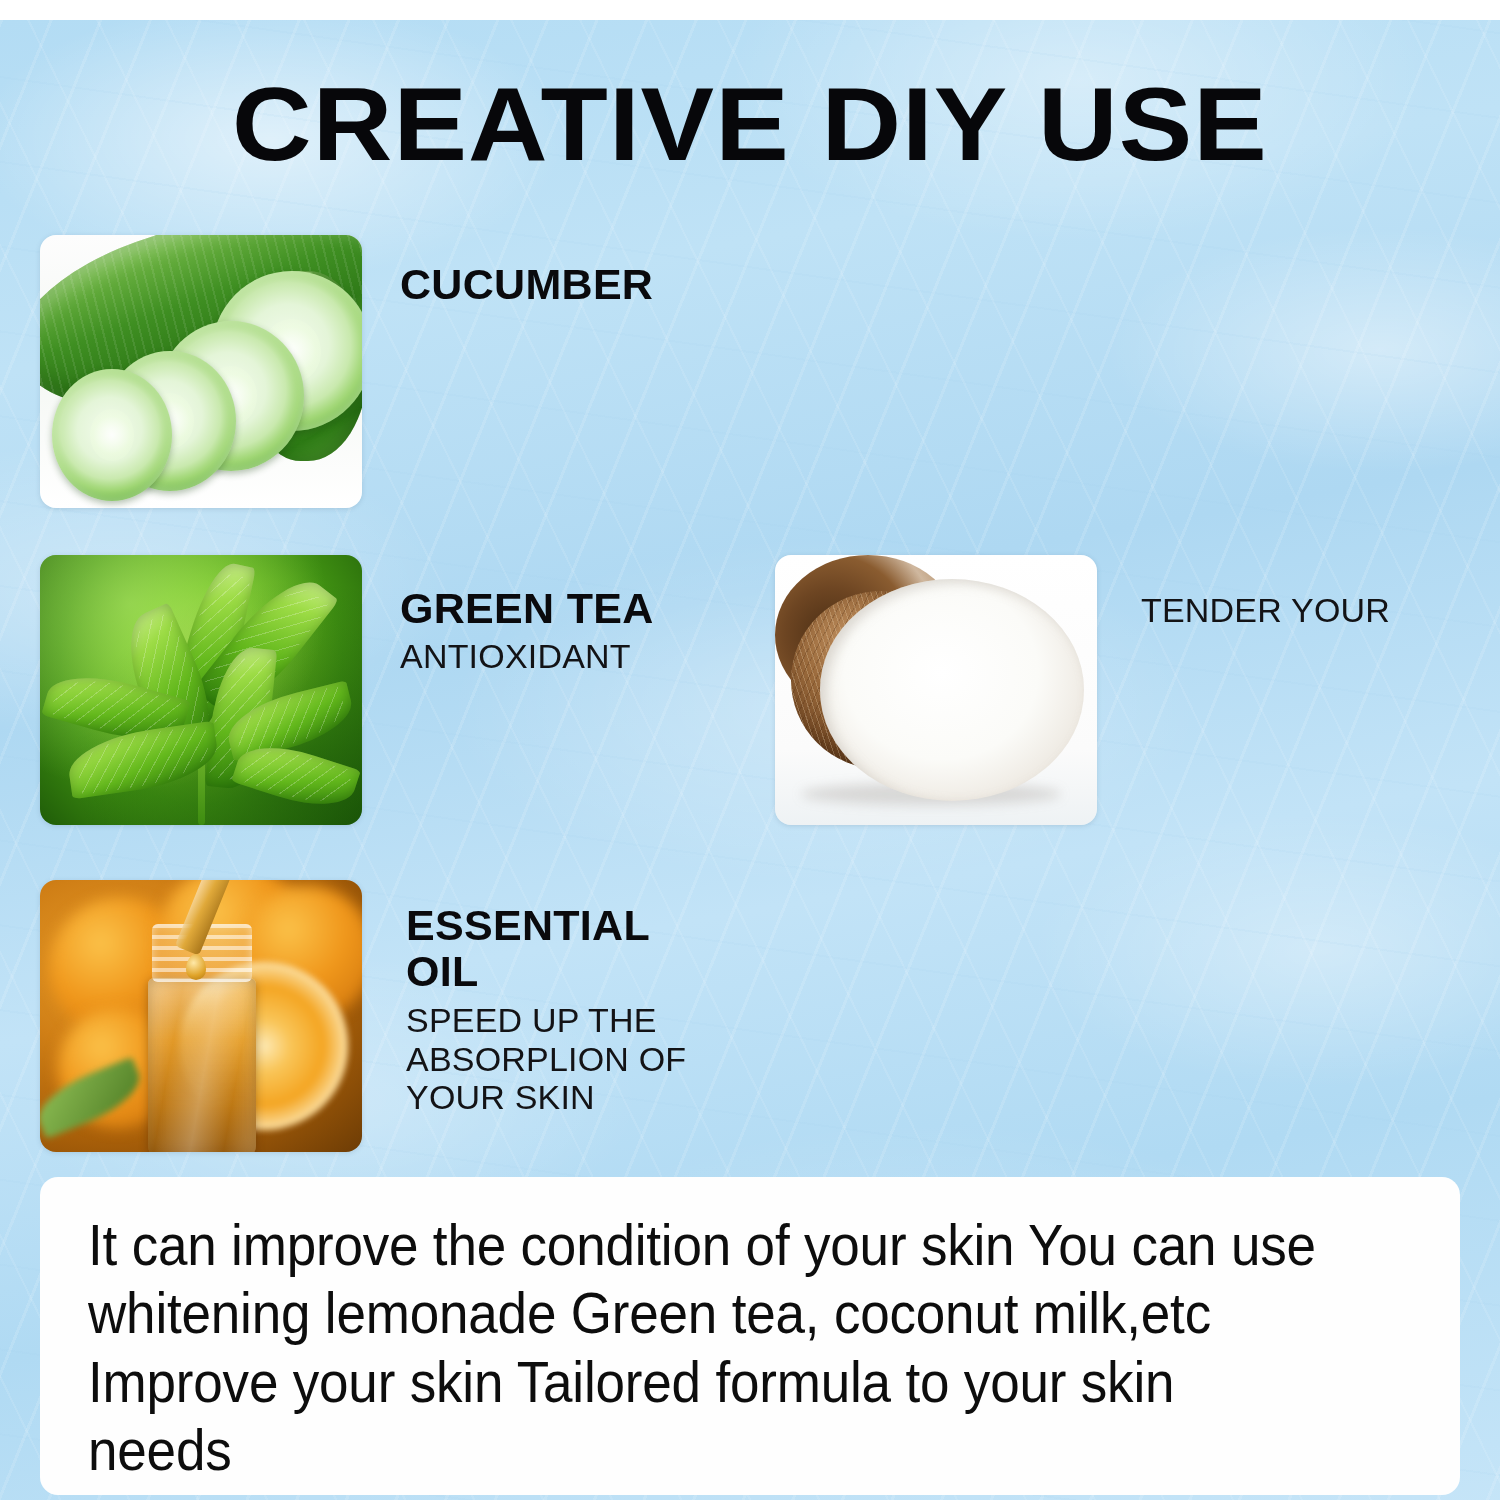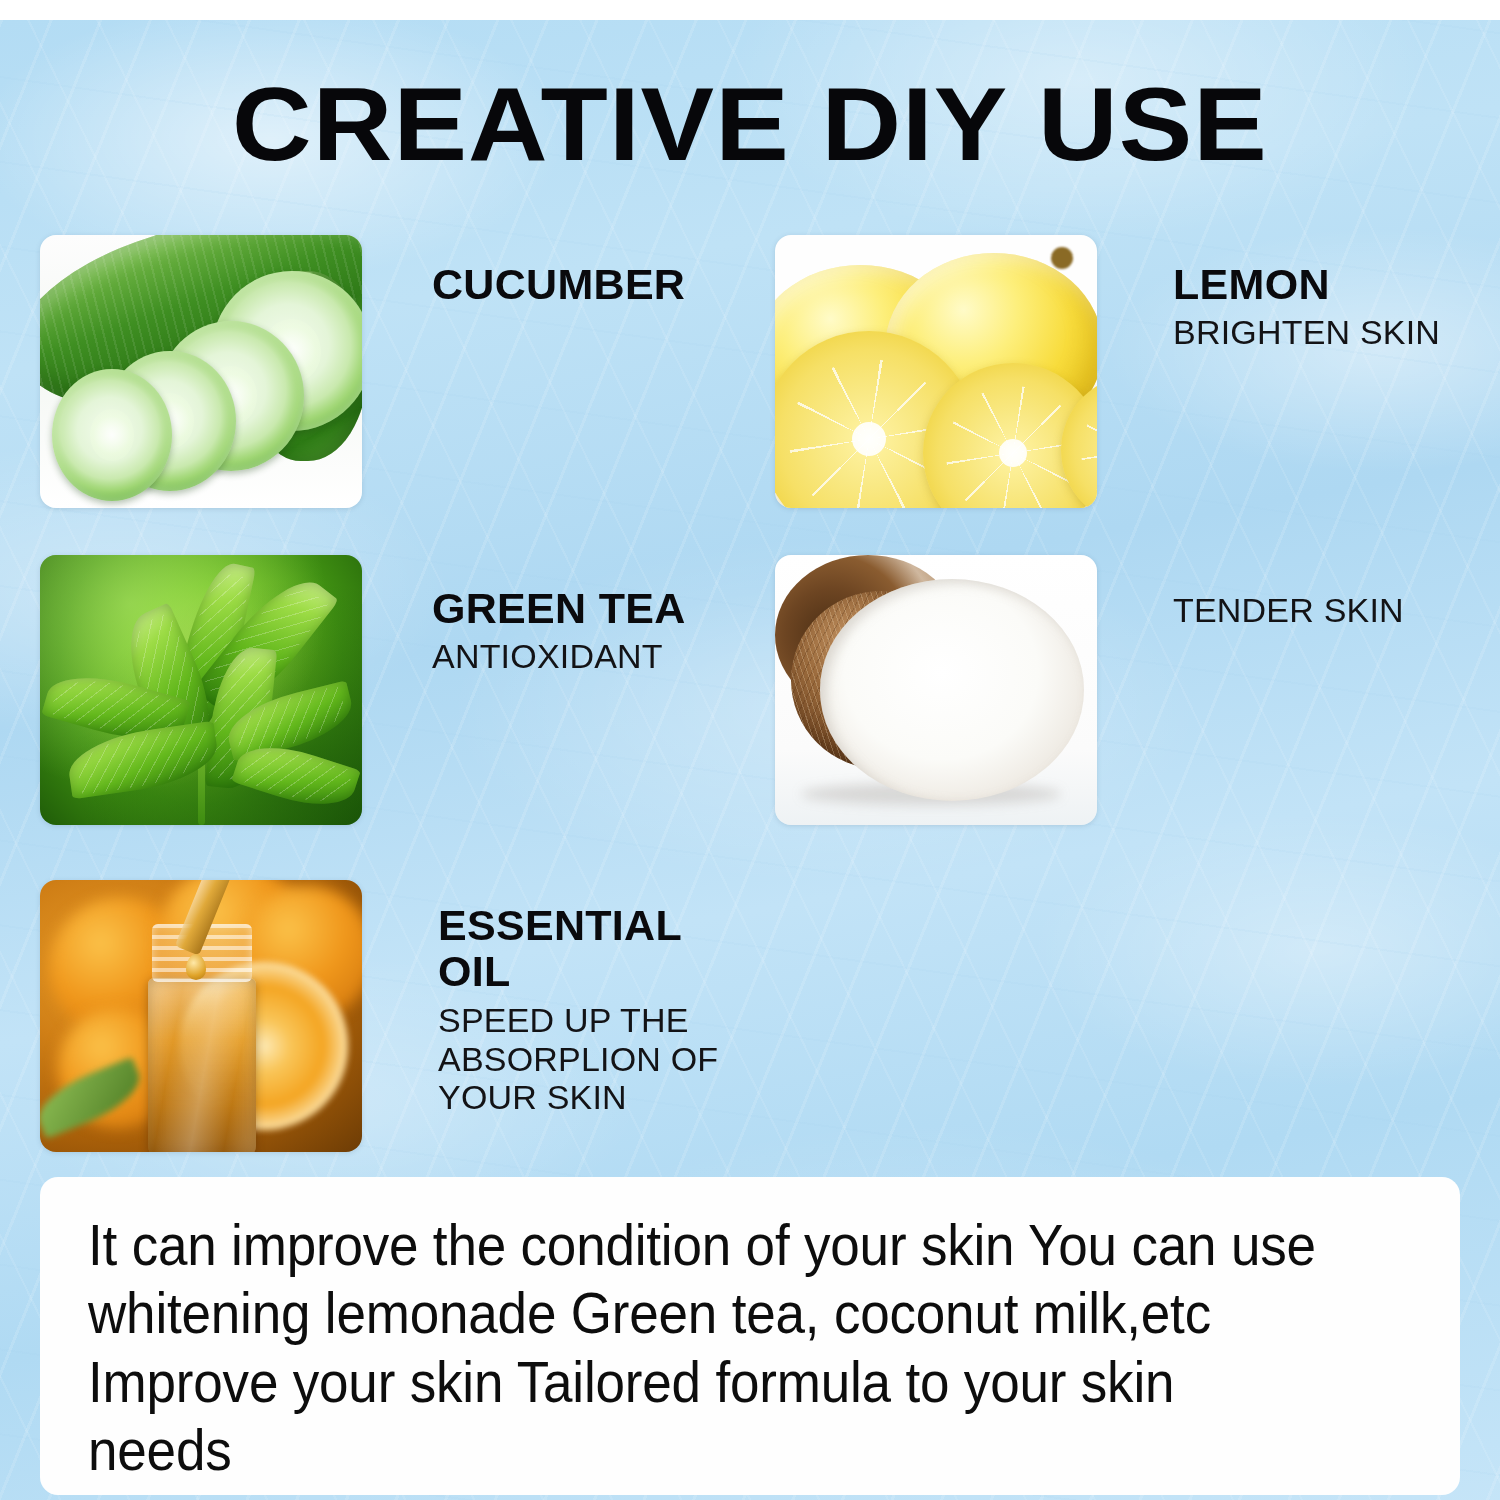--- a/index.html
+++ b/index.html
@@ -58,21 +58,21 @@
     position: absolute;
     top: 215px; left: 40px;
     width: 1425px;
     z-index: 3;
   }
   .row { display: flex; }
   .row-1 { height: 320px; }
   .row-2 { height: 325px; }
   .row-3 { height: 290px; }
 
-  .cell { display: flex; align-items: flex-start; gap: 32px; }
+  .cell { display: flex; align-items: flex-start; }
   .cell-left  { width: 735px; }
   .cell-right { width: 690px; }
 
   .thumb {
     width: 322px; height: 273px;
     border-radius: 16px;
     overflow: hidden;
     flex: 0 0 auto;
     position: relative;
     box-shadow: 0 1px 5px rgba(60,95,120,.18);
@@ -392,33 +392,20 @@
           <div class="slice s1"></div>
           <div class="slice s2"></div>
           <div class="slice s3"></div>
           <div class="slice s4"></div>
         </div>
         <div class="caption">
           <div class="name">CUCUMBER</div>
         </div>
       </div>
 
-      <div class="cell cell-right">
-        <div class="thumb ph-lemon">
-          <div class="lem-whole lw1"></div>
-          <div class="lem-whole lw2"></div>
-          <div class="lem-slice ls1"></div>
-          <div class="lem-slice ls2"></div>
-          <div class="lem-slice ls3"></div>
-        </div>
-        <div class="caption">
-          <div class="name">LEMON</div>
-          <div class="desc">BRIGHTEN SKIN</div>
-        </div>
-      </div>
 
     </div>
 
     <div class="row row-2">
 
       <div class="cell cell-left">
         <div class="thumb ph-greentea">
           <div class="stem"></div>
           <div class="leaf l1"></div>
           <div class="leaf l2"></div>
@@ -437,21 +424,21 @@
 
       <div class="cell cell-right">
         <div class="thumb ph-coconut">
           <div class="shadow"></div>
           <div class="coco c-whole"></div>
           <div class="c-half">
               <div class="meat"></div>
             </div>
         </div>
         <div class="caption">
-          <div class="desc">TENDER SKIN</div>
+          <div class="desc">TENDER YOUR</div>
         </div>
       </div>
 
     </div>
 
     <div class="row row-3">
 
 
       <div class="cell cell-right">
         <div class="thumb ph-oil">

